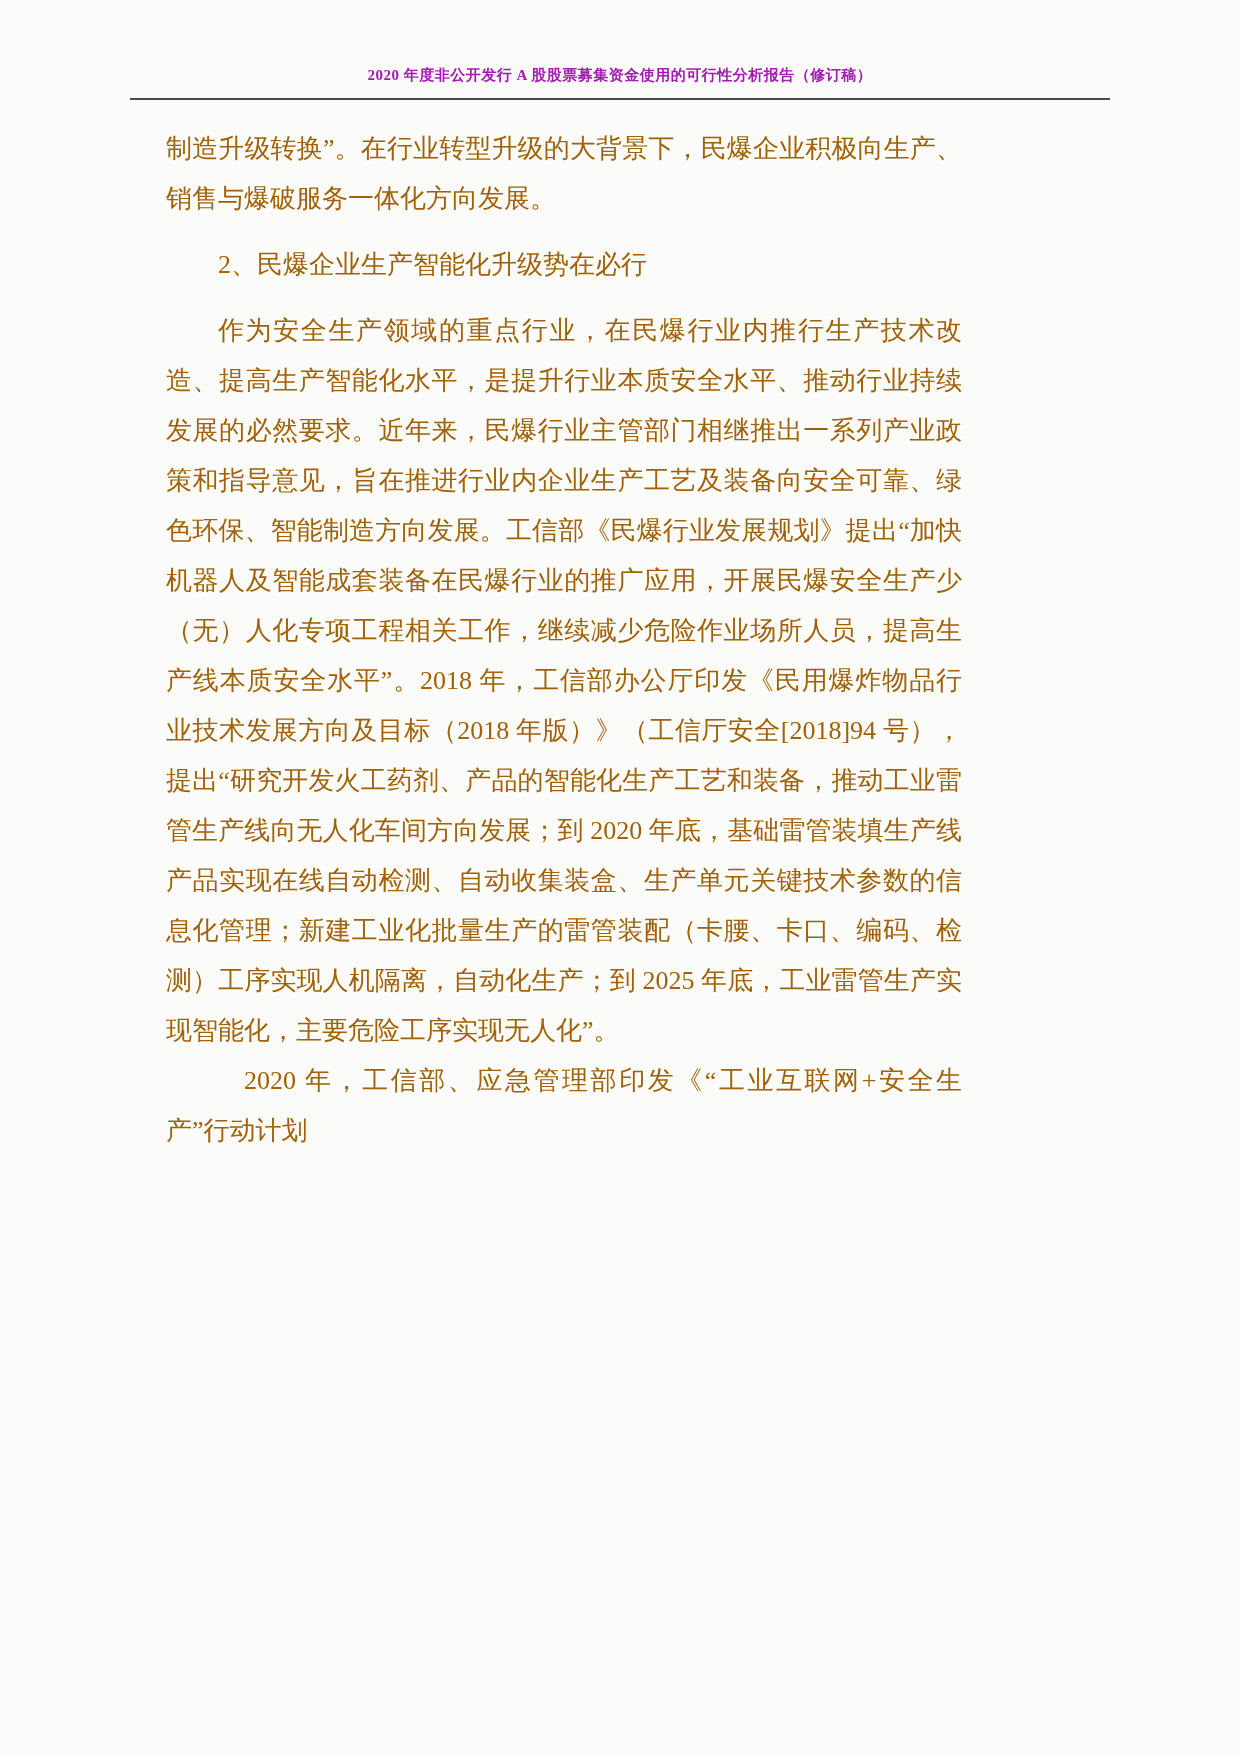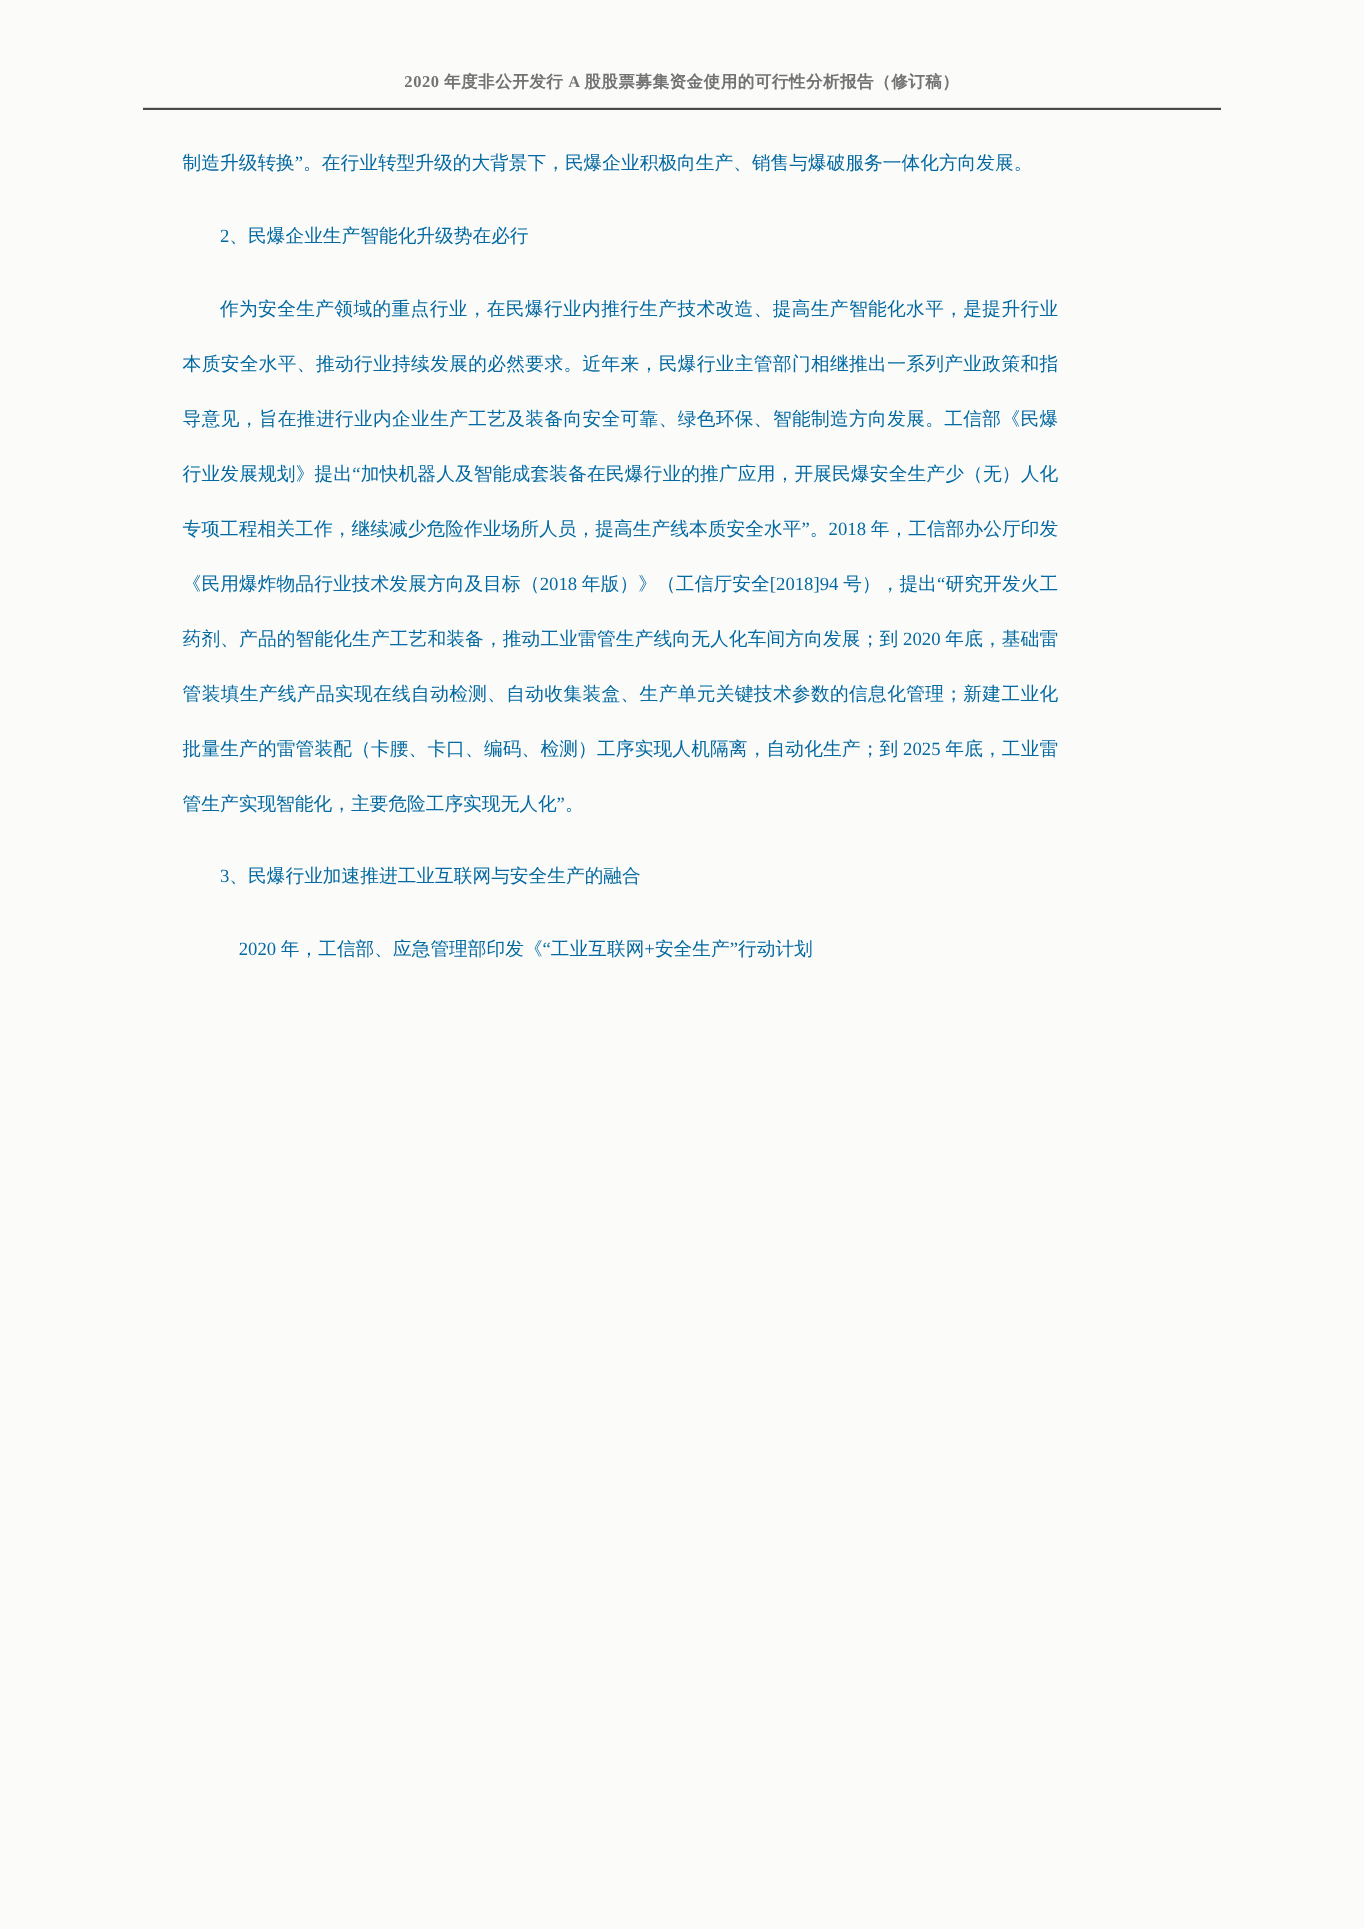--- a/index.html
+++ b/index.html
@@ -20,39 +20,39 @@
   }
   .header-area {
     padding-top: 64px;
     margin: 0 130px;
   }
   .header-title {
     text-align: center;
     font-size: 15px;
     font-weight: bold;
     letter-spacing: 0.5px;
-    color: #737373;
+    color: #a21caf;
     line-height: 22px;
   }
   .header-rule {
     margin-top: 12px;
     border-bottom: 2px solid #4a4a4a;
     height: 0;
   }
   .content {
     margin: 24px 278px 0 166px; 
     width: 796px;
   }
   .para {
     margin: 0;
-    font-size: 17px;
+    font-size: 26px;
     line-height: 50px;
     text-align: justify;
     text-justify: inter-ideograph;
-    color: #0369a1;
+    color: #a16207;
   }
   .indent  { text-indent: 2em; }
   .indent3 { text-indent: 3em; }
   .heading {
     font-weight: normal;
     margin-top: 16px;
     margin-bottom: 16px;
   }
   .gap-after { margin-bottom: 4px; }
 </style>
@@ -70,18 +70,17 @@
 
     <p class="para">制造升级转换”。在行业转型升级的大背景下，民爆企业积极向生产、销售与爆破服务一体化方向发展。</p>
 
 
 
     <p class="para indent heading">2、民爆企业生产智能化升级势在必行</p>
 
     <p class="para indent">作为安全生产领域的重点行业，在民爆行业内推行生产技术改造、提高生产智能化水平，是提升行业本质安全水平、推动行业持续发展的必然要求。近年来，民爆行业主管部门相继推出一系列产业政策和指导意见，旨在推进行业内企业生产工艺及装备向安全可靠、绿色环保、智能制造方向发展。工信部《民爆行业发展规划》提出“加快机器人及智能成套装备在民爆行业的推广应用，开展民爆安全生产少（无）人化专项工程相关工作，继续减少危险作业场所人员，提高生产线本质安全水平”。2018 年，工信部办公厅印发《民用爆炸物品行业技术发展方向及目标（2018 年版）》（工信厅安全[2018]94 号），提出“研究开发火工药剂、产品的智能化生产工艺和装备，推动工业雷管生产线向无人化车间方向发展；到 2020 年底，基础雷管装填生产线产品实现在线自动检测、自动收集装盒、生产单元关键技术参数的信息化管理；新建工业化批量生产的雷管装配（卡腰、卡口、编码、检测）工序实现人机隔离，自动化生产；到 2025 年底，工业雷管生产实现智能化，主要危险工序实现无人化”。</p>
 
 
-    <p class="para indent heading">3、民爆行业加速推进工业互联网与安全生产的融合</p>
 
     <p class="para indent3">2020 年，工信部、应急管理部印发《“工业互联网+安全生产”行动计划</p>
 
   </div>
 </div>
 
 </body></html>

